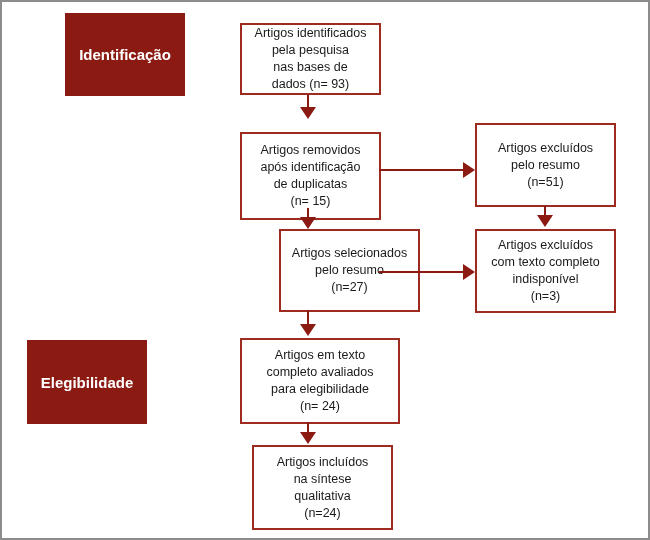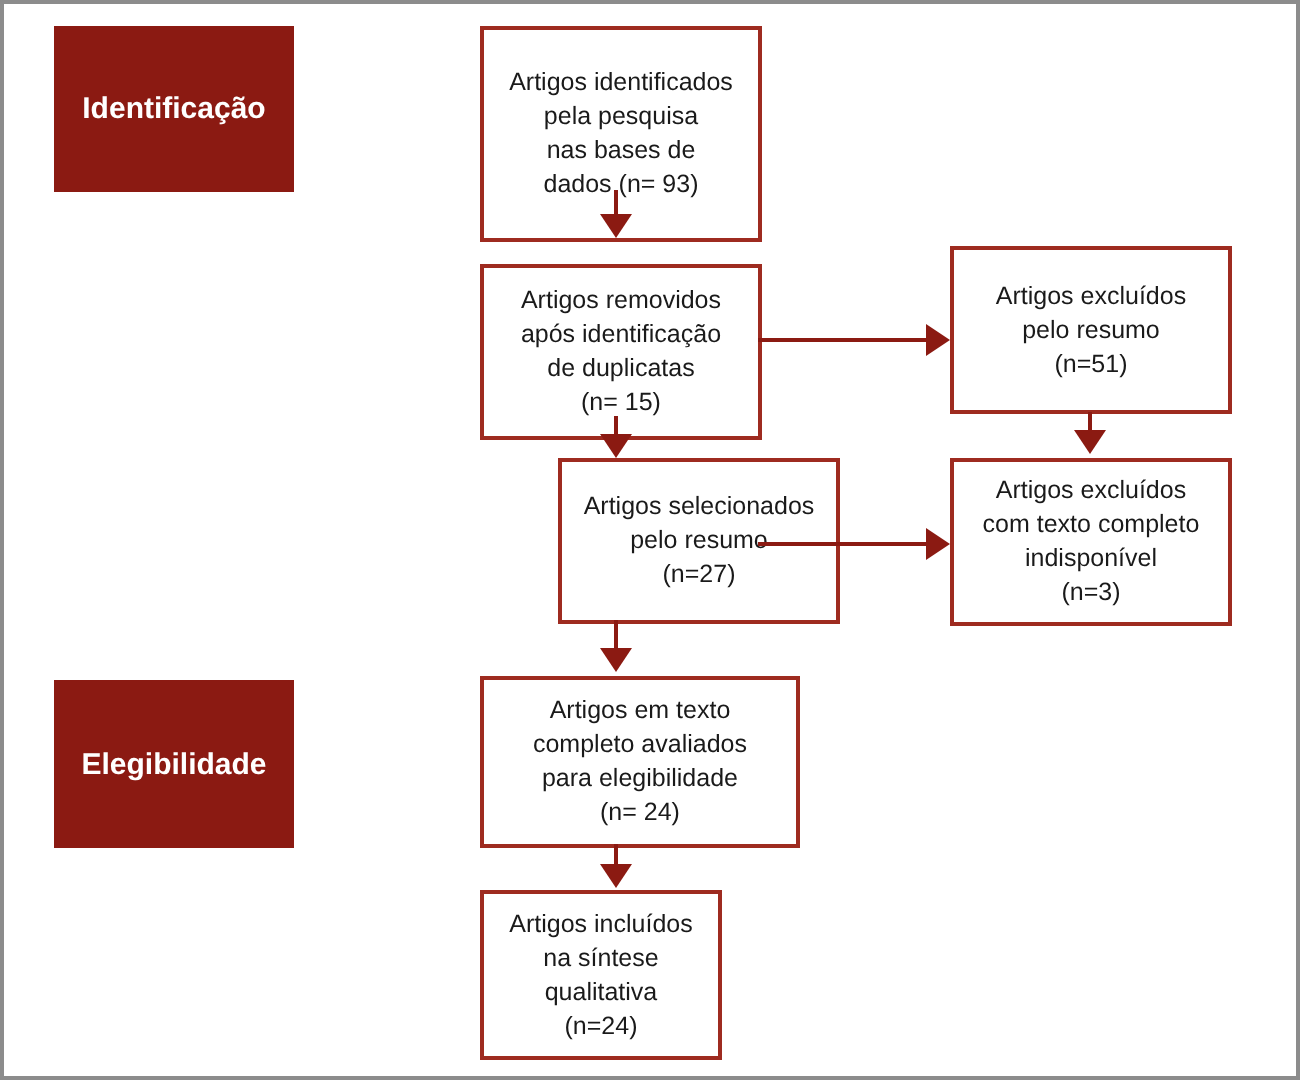--- a/index.html
+++ b/index.html
@@ -25,45 +25,45 @@
     width: 120px;
     background: var(--accent-red, #8b1a12);
     color: var(--text-light, #ffffff);
     font-weight: bold;
     font-size: 15px;
     display: flex;
     align-items: center;
     justify-content: center;
     text-align: center;
   }
-  #stage-0 { top: 11px;  height: 83px; }
+  #stage-0 { top: 11px;  height: 83px; margin-left: 38px; }
   #stage-1 { top: 153px; height: 83px; }
   #stage-2 { top: 298px; height: 84px; margin-top: 40px; }
   #stage-3 { top: 446px; height: 83px; }
 
   
   .flowbox {
     position: absolute;
     box-sizing: border-box;
     background: var(--background, #ffffff);
     border: 2px solid var(--box-border, #9e2b20);
     color: var(--text-dark, #1a1a1a);
     font-size: 12.5px;
     line-height: 17px;
     text-align: center;
     display: flex;
     align-items: center;
     justify-content: center;
     white-space: pre-line;
   }
-  #flow-0 { left: 238px; top: 11px;  width: 141px; height: 108px; }
+  #flow-0 { left: 238px; top: 21px;  width: 141px; height: 72px; }
   #flow-1 { left: 238px; top: 130px; width: 141px; height: 88px; }
   #flow-2 { left: 238px; top: 227px; width: 141px; height: 83px; margin-left: 39px; }
   #flow-3 { left: 238px; top: 336px; width: 160px; height: 86px; }
-  #flow-4 { left: 238px; top: 443px; width: 121px; height: 85px; }
+  #flow-4 { left: 250px; top: 443px; width: 141px; height: 85px; }
   #side-0 { left: 473px; top: 121px; width: 141px; height: 84px; }
   #side-1 { left: 473px; top: 227px; width: 141px; height: 84px; }
 
   
   .vline {
     position: absolute;
     width: 2px;
     background: var(--accent-red, #8b1a12);
   }
   .vhead {

